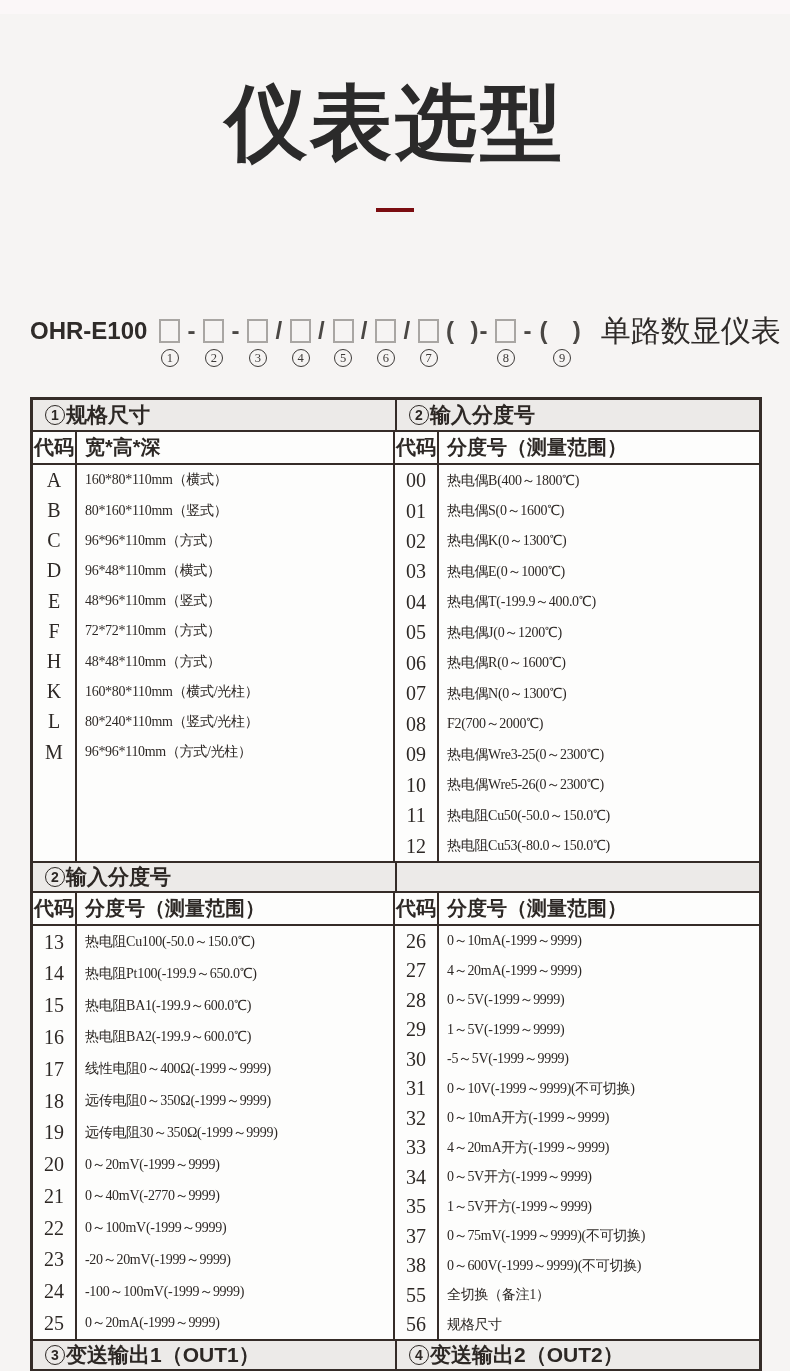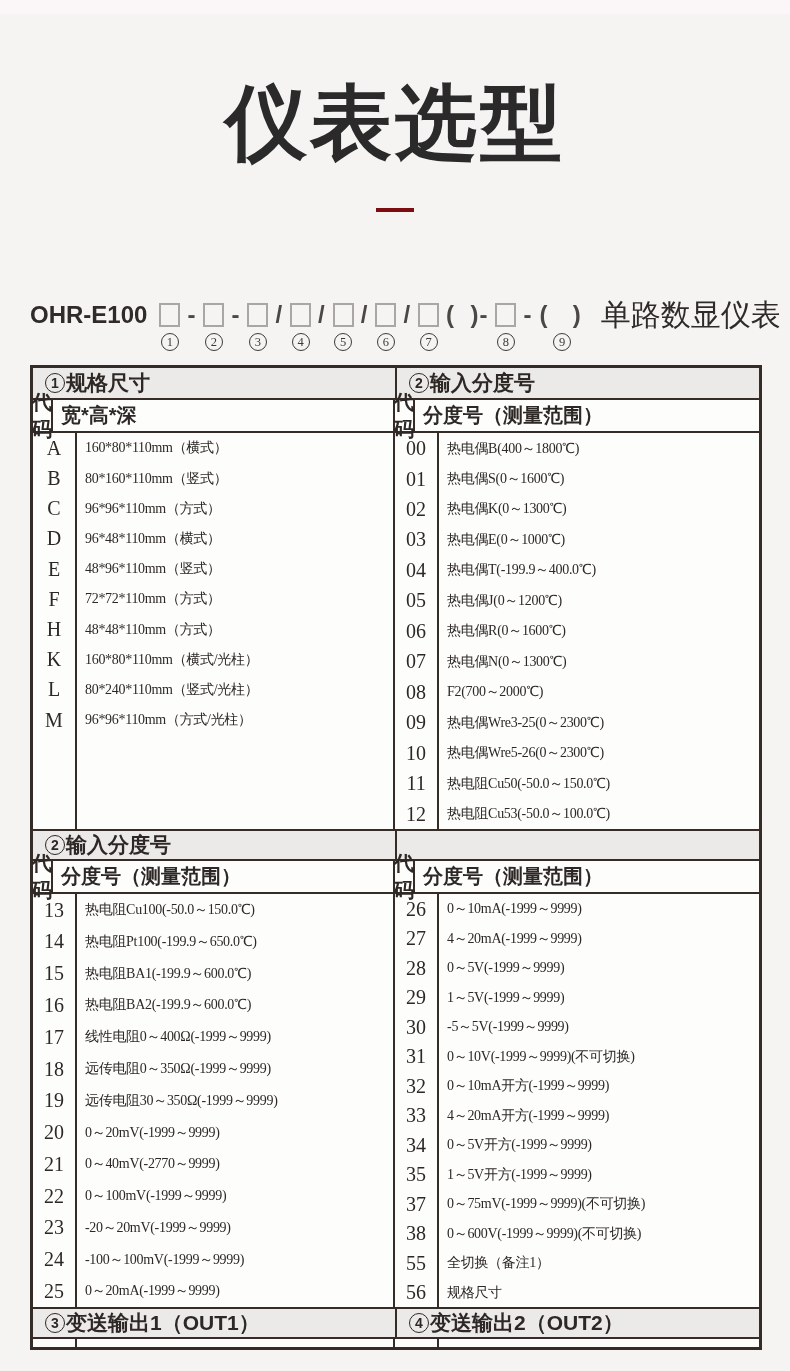--- a/index.html
+++ b/index.html
@@ -21,21 +21,21 @@
   }
   .red-line { width:38px; height:4px; background:#7b0c10; margin:38px auto 0; }
 
   
   .model-line {
     margin:88px 0 0 27px;
     display:flex;
     align-items:flex-start;
     white-space:nowrap;
   }
-  .unit { display:inline-flex; flex-direction:column; align-items:center; margin:0 3px;justify-content:center; }
+  .unit { display:inline-flex; flex-direction:column; align-items:center; margin:16px 3px;justify-content:center; }
   .unit .top { height:30px; display:flex; align-items:center; justify-content:center; }
   .unit .bot { height:22px; display:flex; align-items:flex-start; justify-content:center; margin-top:3px; }
   .model-prefix { font-size:24px; font-weight:700; letter-spacing:0; color:#2f2b29; margin-right:6px; }
   .model-suffix { font-size:30px; font-weight:500; margin-left:10px; color:#2f2b29; }
   .slot-box { width:21px; height:24px; border:2px solid #a9a6a3; background:transparent; }
   .sep-text { font-size:24px; font-weight:600; color:#4a4744; padding:0 1px; letter-spacing:1px; }
   .paren-text { font-size:24px; font-weight:600; color:#4a4744; letter-spacing:4px; }
   .circ {
     display:inline-flex; width:18px; height:18px;
     border:1px solid #3d3a38; border-radius:50%;
@@ -74,21 +74,21 @@
   }
   .sec-body { display:flex; align-items:stretch; }
   .half { width:364px; display:flex; flex-direction:column; }
   .half.left { border-right:2px solid #352c28; }
   .half.right { width:366px; }
   .col-header {
     display:flex; height:33px; border-bottom:2px solid #352c28;
     font-weight:700; font-size:20px; align-items:stretch; flex:none;
   }
   .col-header .code-hd {
-    width:20px; border-right:2px solid #352c28;
+    width:44px; border-right:2px solid #352c28;
     display:flex; align-items:center; justify-content:center;
   }
   .col-header .desc-hd { flex:1; display:flex; align-items:center; padding-left:8px; white-space:nowrap; overflow:hidden; }
   .trow { display:flex; align-items:stretch; }
   .trow.fixed { height:30.2px; flex:none; }
   .trow.grow { flex:1; }
   .trow .code-cell {
     width:44px; border-right:2px solid #352c28;
     display:flex; align-items:center; justify-content:center;
     font-family:"Liberation Serif", serif; font-size:20px;
@@ -403,21 +403,21 @@
             <span class="desc-cell">热电偶Wre5-26(0～2300℃)</span>
           </div>
         
           <div class="trow grow">
             <span class="code-cell">11</span>
             <span class="desc-cell">热电阻Cu50(-50.0～150.0℃)</span>
           </div>
         
           <div class="trow grow">
             <span class="code-cell">12</span>
-            <span class="desc-cell">热电阻Cu53(-50.0～100.0℃)</span>
+            <span class="desc-cell">热电阻Cu53(-80.0～150.0℃)</span>
           </div>
         </div>
     </div>
   </div>
 
   <div class="sec-header bt">
     <div class="hcell hl">
       <span class="hcirc">2</span>
       <span>输入分度号</span>
     </div>

